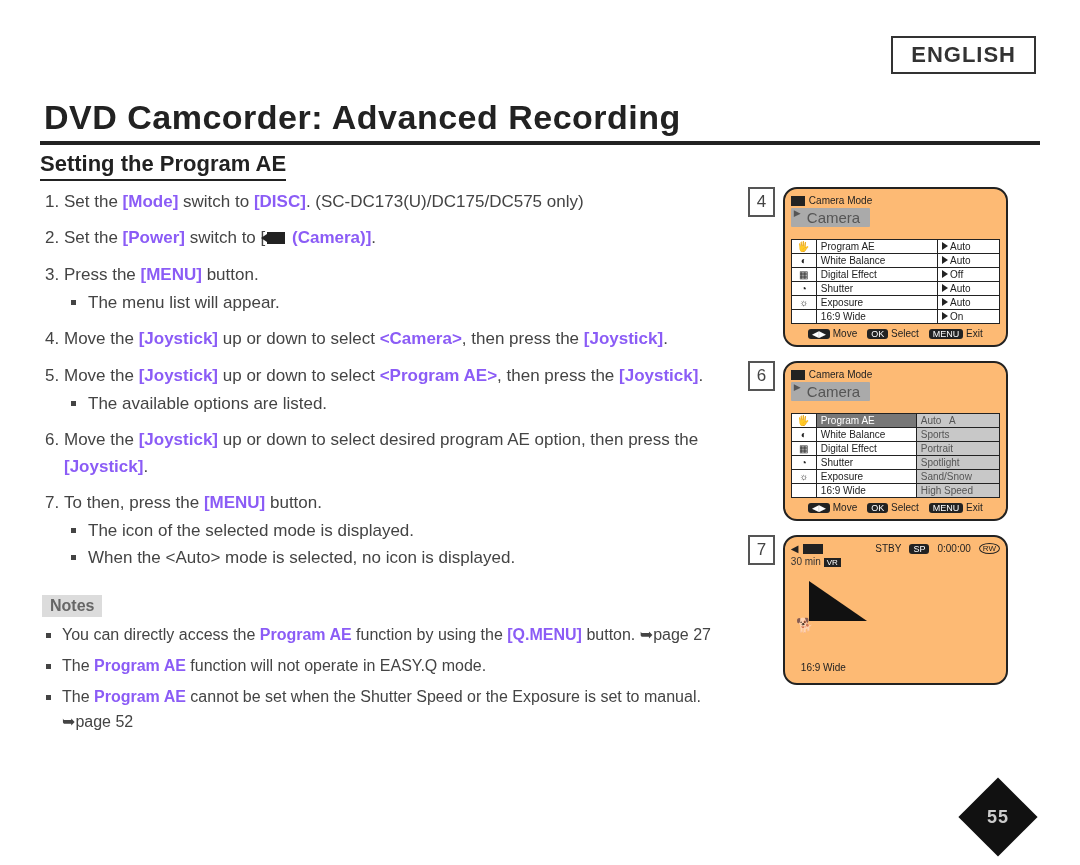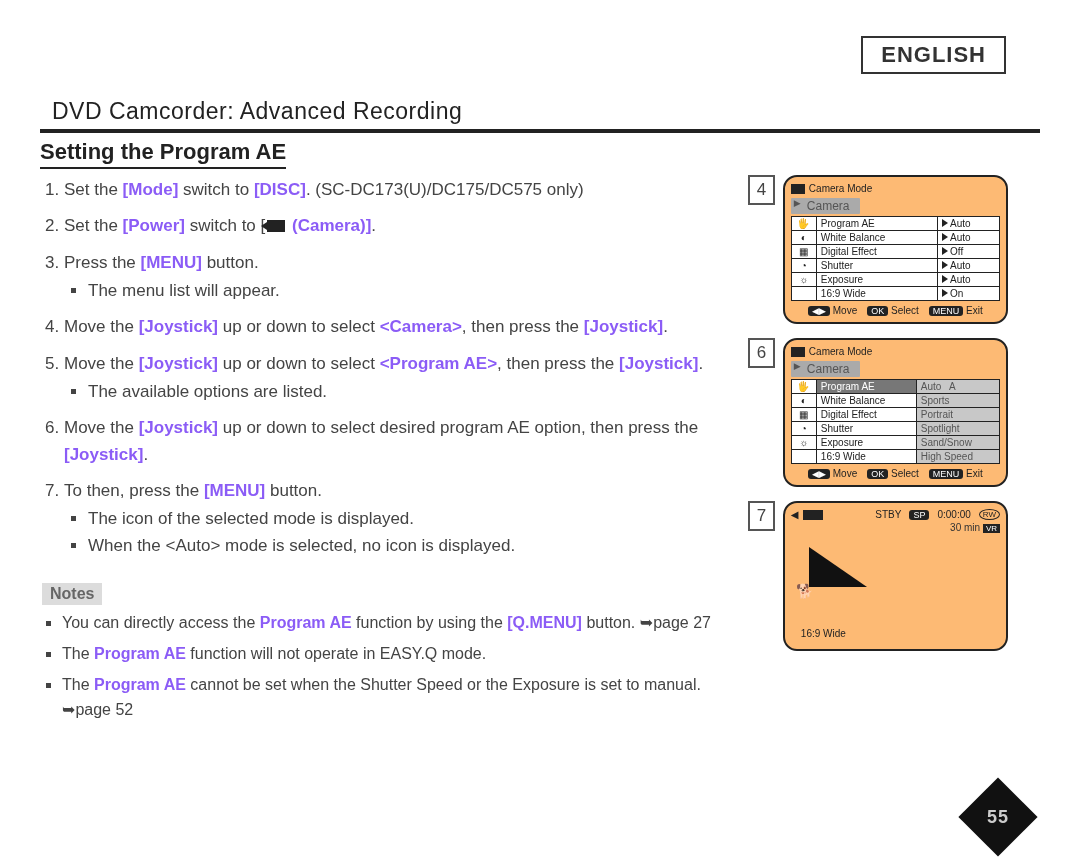--- a/index.html
+++ b/index.html
@@ -14,32 +14,32 @@
   .page {
     position: relative;
     width: 1080px;
     height: 865px;
     box-sizing: border-box;
     padding: 20px 40px 0 40px;
   }
   .eng-box {
     position: absolute;
     top: 36px;
-    right: 74px;
+    right: 44px;
     border: 2px solid #333;
     padding: 4px 18px;
     font-weight: bold;
     font-size: 22px;
     letter-spacing: 1px;
   }
   h1.title {
-    font-size: 23px;
-    font-weight: normal;
+    font-size: 34px;
+    font-weight: bold;
     letter-spacing: 0.5px;
-    margin: 78px 0 4px 12px;
+    margin: 78px 0 4px 4px;
     color: #222;
   }
   .rule-thick { border-top: 4px solid #222; margin: 2px 0 6px 0; }
   .subheading {
     font-size: 22px;
     font-weight: bold;
     color: #222;
     margin: 0;
     display: inline-block;
     border-bottom: 2px solid #222;
@@ -124,24 +124,24 @@
     font-size: 10px;
     color: #222;
     margin-bottom: 2px;
     display: flex; align-items: center; gap: 4px;
   }
   .shot .shot-title .ico { width: 14px; height: 10px; background: #222; display:inline-block;}
   .shot .cat-tab {
     display:inline-block;
     background:#aaa;
     color:#555;
-    font-size:12px;
+    font-size:15px;
     padding:1px 10px 1px 16px;
     border-radius:1px;
-    margin-bottom:2px;
+    margin-bottom:12px;
     position:relative;
   }
   .shot .cat-tab::before{
     content:"▶"; position:absolute; left:3px; top:0; font-size:9px; color:#555;
   }
   table.menu {
     border-collapse: collapse;
     width: 100%;
     font-size: 10px;
   }
@@ -380,21 +380,21 @@
         <div class="shot shot7">
           <div class="topline">
             <span class="rec">◀<span class="black-rect"></span></span>
             <span style="display:flex;gap:8px;align-items:center;">
               <span>STBY</span>
               <span class="pill">SP</span>
               <span>0:00:00</span>
               <span class="rw">RW</span>
             </span>
           </div>
-          <div style="text-align:right;font-size:10px;margin-top:2px;">
+          <div style="font-size:10px;margin-top:2px;">
             <span>30 min</span>
             <span class="vr">VR</span>
           </div>
           <div class="triangle"></div>
           <div class="fox">🐕</div>
           <div class="wide">16:9 Wide</div>
         </div>
       </div>
 
     </div>

